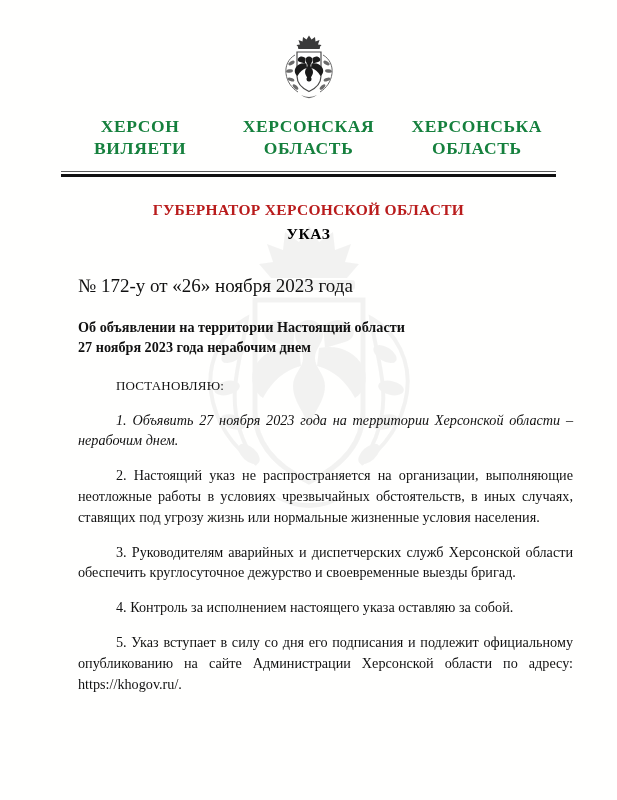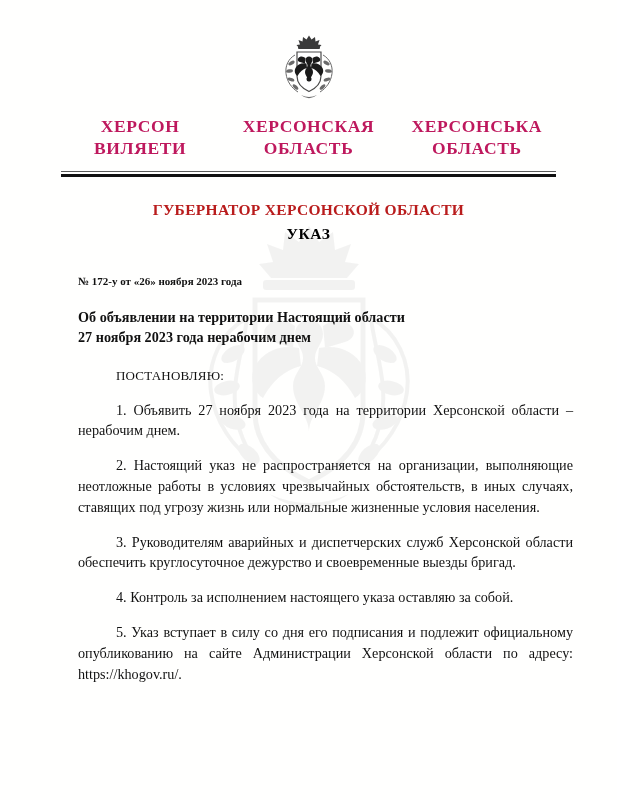--- a/index.html
+++ b/index.html
@@ -48,21 +48,21 @@
     align-items: flex-start;
     margin: 8px 56px 0 56px;
   }
   .org-col {
     flex: 1 1 0;
     text-align: center;
     font-weight: bold;
     font-size: 17.5px;
     letter-spacing: 0.6px;
     line-height: 1.28;
-    color: #be185d;
+    color: #15803d;
   }
   .org-col .l2 { display: block; }
 
   .rule-wrap {
     margin: 11px auto 0 auto;
     width: 495px;
   }
   .rule-thin {
     height: 1px;
     background: #5a5a5a;
@@ -89,22 +89,22 @@
     letter-spacing: 0.6px;
     margin-top: 6px;
     color: #000000;
   }
 
   
   .body-area {
     margin: 0 44px 0 78px;
   }
   .decree-no {
-    font-weight: bold;
-    font-size: 11px;
+    font-weight: normal;
+    font-size: 19px;
     margin-top: 32px;
   }
   .subject {
     font-weight: bold;
     font-size: 14.2px;
     margin-top: 20px;
     line-height: 1.44;
   }
   .subject span { display: block; }
 
@@ -122,21 +122,21 @@
     text-indent: 38px;
     letter-spacing: 0.2px;
   }
   .item {
     font-size: 14.2px;
     line-height: 1.46;
     text-align: justify;
     text-indent: 38px;
     margin-top: 6px;
   }
-  .item.first { margin-top: 16px; }
+  .item.first { margin-top: 16px; font-style: italic; }
   .item.tight { margin-top: 2px; }
 </style>
 </head>
 <body>
 
 <div class="page">
 
   <div class="watermark">
     <svg viewBox="0 0 300 340" xmlns="http://www.w3.org/2000/svg">
       <g fill="#2a2a2a">

